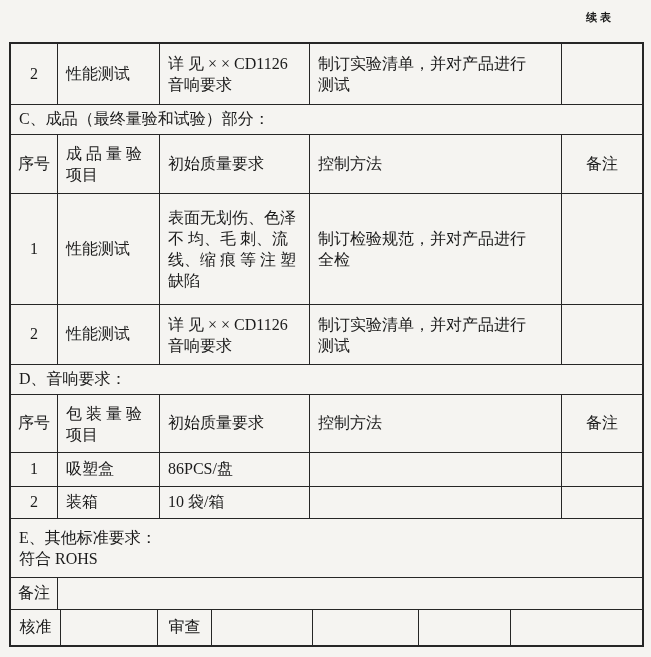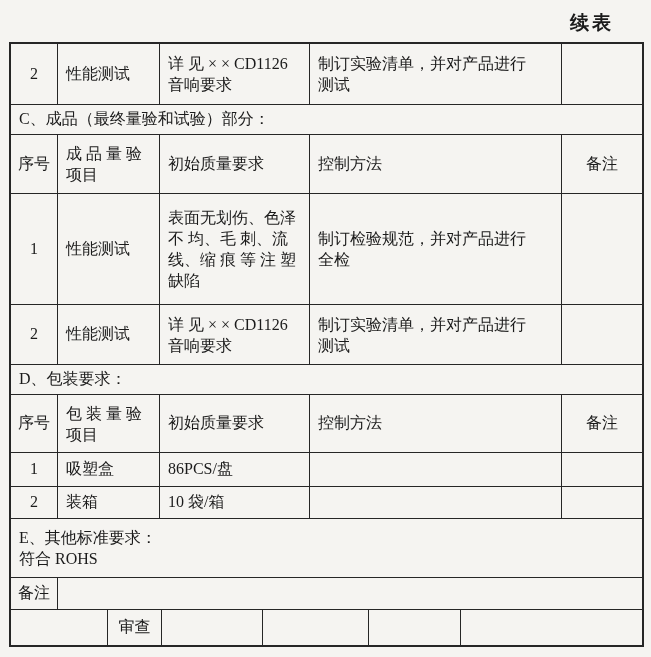--- a/index.html
+++ b/index.html
@@ -3,21 +3,21 @@
 <meta charset="utf-8">
 <style>
   html,body{margin:0;padding:0;}
   body{
     width:651px;height:657px;position:relative;overflow:hidden;
     background:#f5f4f1;color:#1b1b1b;
     font-family:"Liberation Serif","DejaVu Serif",serif;
   }
   .cont-label{
     position:absolute;top:10px;right:37px;
-    font-size:19px;font-weight:bold;letter-spacing:3px;
+    font-size:11px;font-weight:bold;letter-spacing:3px;
   }
   .tbl{
     position:absolute;left:9px;top:42px;width:631px;
     border:2px solid #262626;
     display:grid;
     grid-template-columns:47px 102px 150px 252px 80px;
     grid-template-rows:61px 30px 59px 111px 60px 30px 58px 34px 32px 59px 32px 35px;
     font-size:16px;line-height:1.3;
   }
   .c{
@@ -78,21 +78,21 @@
   <div class="c no-r"></div>
 
   <div class="c ctr">2</div>
   <div class="c">性能测试</div>
   <div class="c pre">详 见 × × CD1126
 音响要求</div>
   <div class="c pre">制订实验清单，并对产品进行
 测试</div>
   <div class="c no-r"></div>
 
-  <div class="c span-all">D、包装要求：</div>
+  <div class="c span-all">D、音响要求：</div>
 
   <div class="c ctr">序号</div>
   <div class="c pre">包 装 量 验
 项目</div>
   <div class="c">初始质量要求</div>
   <div class="c">控制方法</div>
   <div class="c ctr no-r">备注</div>
 
   <div class="c ctr">1</div>
   <div class="c">吸塑盒</div>
@@ -106,20 +106,21 @@
   <div class="c"></div>
   <div class="c no-r"></div>
 
   <div class="c span-all pre">E、其他标准要求：
 符合 ROHS</div>
 
   <div class="c ctr">备注</div>
   <div class="c notes-val"></div>
 
   <div class="sig">
+    <div class="sc w1">核准</div>
     <div class="sc w2"></div>
     <div class="sc w3">审查</div>
     <div class="sc w4"></div>
     <div class="sc w5"></div>
     <div class="sc w6"></div>
     <div class="sc last"></div>
   </div>
 
 </div>
 

